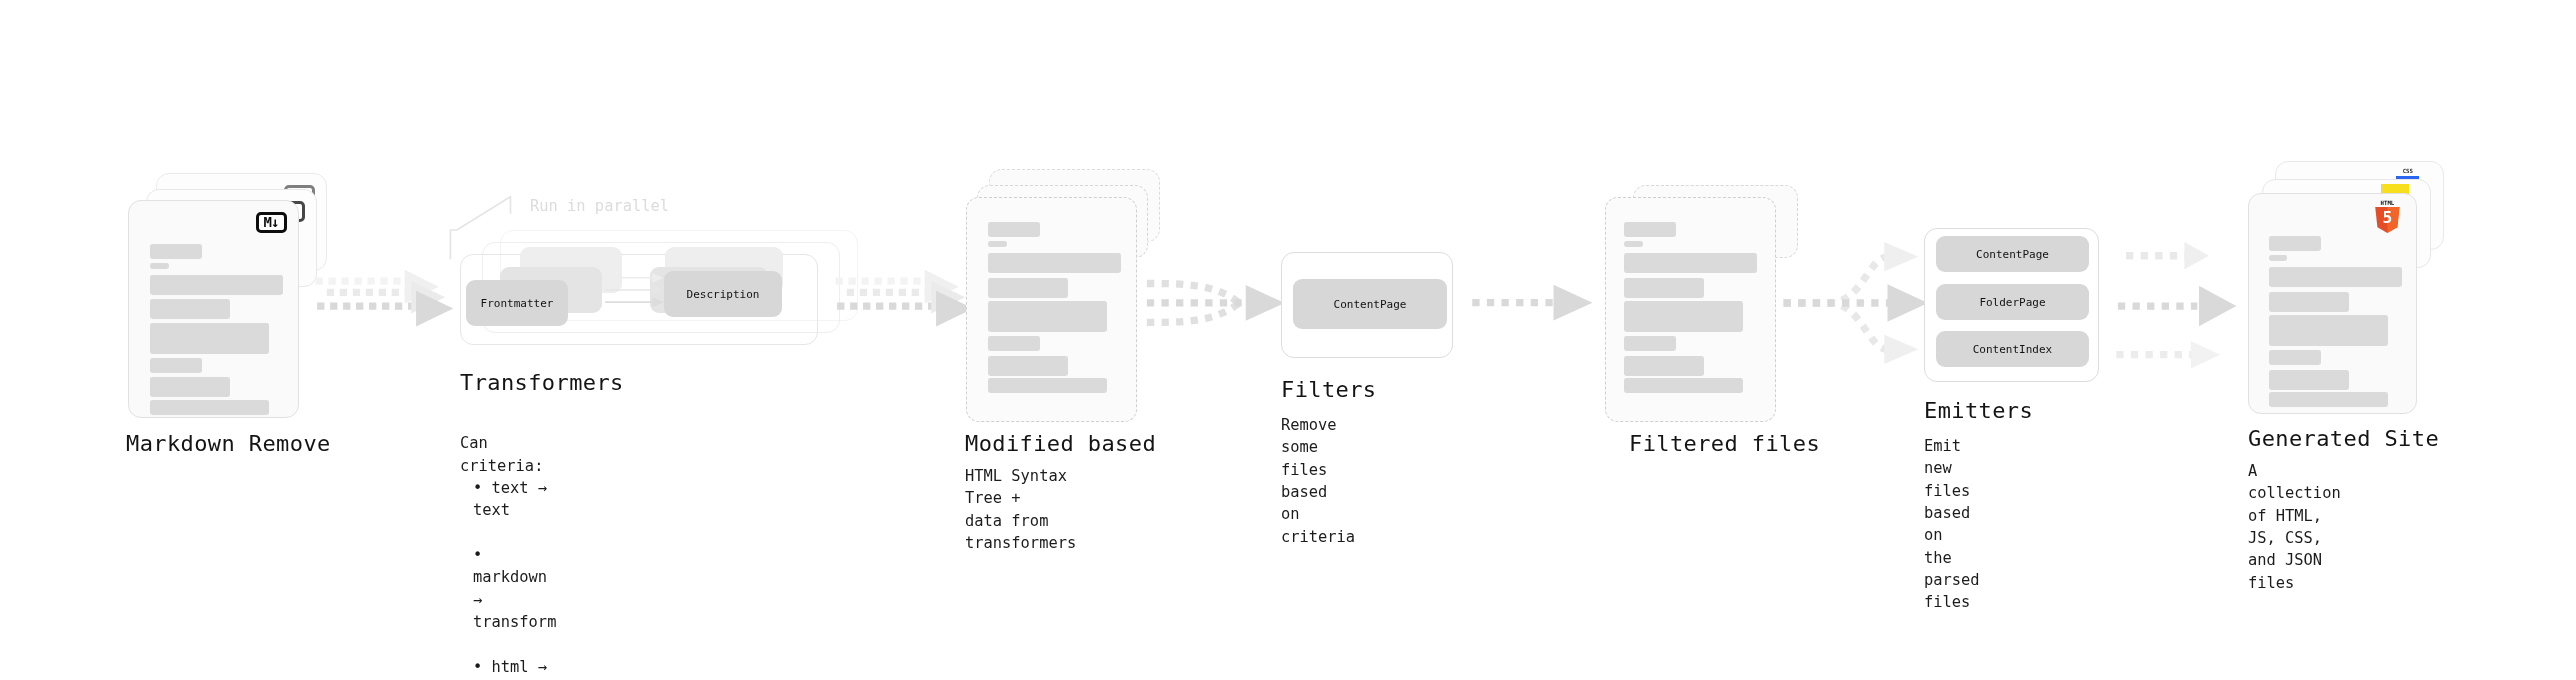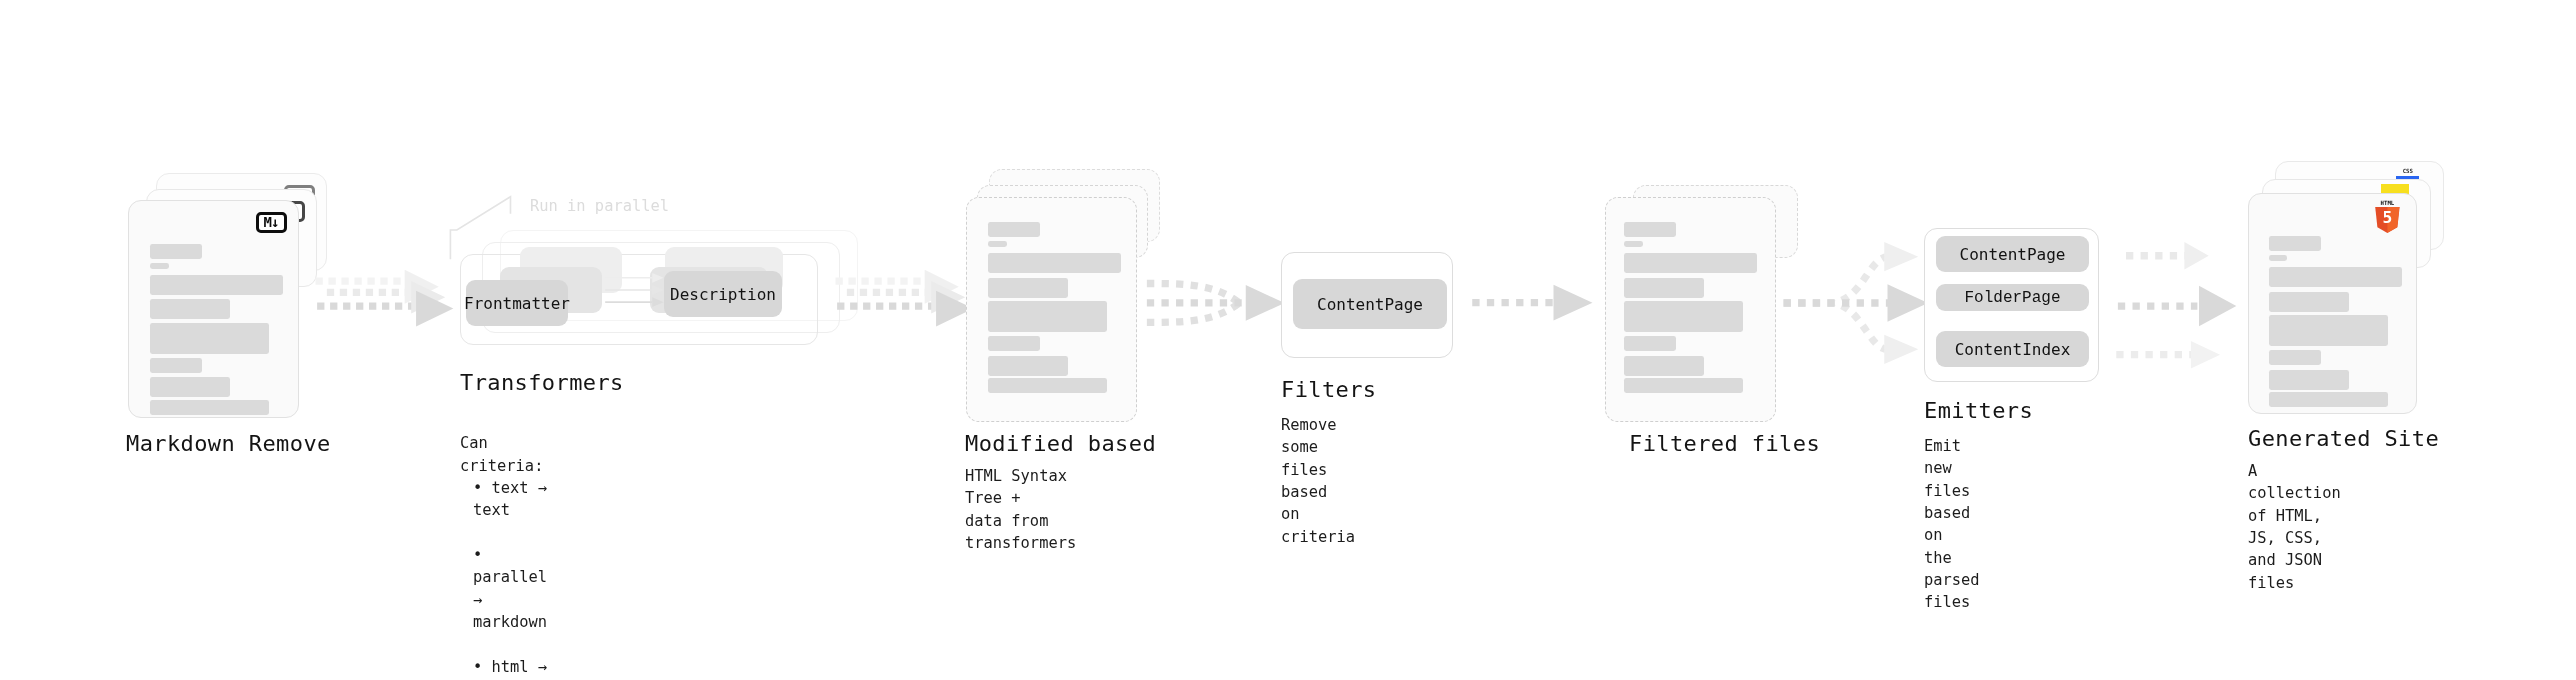--- a/index.html
+++ b/index.html
@@ -107,21 +107,21 @@
     white-space: pre-line;
   }
   .stage-desc .bullet-row { display: block; padding-left: 13px; }
 
   
   .pill {
     position: absolute;
     background: #d7d7d7;
     border-radius: 9px;
     display: flex; align-items: center; justify-content: center;
-    font-size: 16px; color: #121212;
+    font-size: 11px; color: #121212;
     white-space: nowrap;
   }
   .pill.ghost1 { background: #e4e4e4; }
   .pill.ghost2 { background: #eeeeee; }
 
   
   .pbox {
     position: absolute;
     border: 1.6px solid #e6e6e6;
     border-radius: 13px;
@@ -216,21 +216,21 @@
     </svg>
 
     <div class="pill" style="left:466px; top:280px; width:102px; height:46px;">Frontmatter</div>
     <div class="pill" style="left:664px; top:271px; width:118px; height:46px;">Description</div>
 
     <div class="stage-title" style="left:460px; top:370px;text-align:center;">Transformers</div>
 
     <div class="stage-desc" style="left:460px; top:410px;">
       <span>Can criteria:</span>
       <span class="bullet-row">• text → text</span>
-      <span class="bullet-row">• parallel → markdown</span>
+      <span class="bullet-row">• markdown → transform</span>
       <span class="bullet-row">• html → html</span>
     </div>
   </div>
 
   <svg class="arrow-svg" style="left:829px; top:268px;" width="146" height="65" viewBox="0 0 180 80">
     <g stroke-dasharray="9 7" stroke-width="9" fill="none">
       <path d="M8 16 H118" stroke="#f3f3f3"></path>
       <path d="M22 30 H126" stroke="#eaeaea"></path>
       <path d="M10 47 H134" stroke="#d9d9d9"></path>
     </g>
@@ -308,21 +308,21 @@
       <path d="M4 85 H138" stroke="#d9d9d9"></path>
     </g>
     <polygon points="128,10 170,28 128,46" fill="#efefef"></polygon>
     <polygon points="132,62 182,85 132,108" fill="#d9d9d9"></polygon>
     <polygon points="128,124 170,142 128,160" fill="#efefef"></polygon>
   </svg>
 
   <div class="abs">
     <div class="pbox solid" style="left:1924px; top:228px; width:175px; height:154px;"></div>
     <div class="pill" style="left:1936px; top:236px; width:153px; height:36px;">ContentPage</div>
-    <div class="pill" style="left:1936px; top:284px; width:153px; height:27px;font-family:Liberation Mono, monospace;">FolderPage</div>
+    <div class="pill" style="left:1936px; top:284px; width:153px; height:36px;">FolderPage</div>
     <div class="pill" style="left:1936px; top:331px; width:153px; height:36px;">ContentIndex</div>
 
     <div class="stage-title" style="left:1924px; top:398px;">Emitters</div>
     <div class="stage-desc" style="left:1924px; top:435px;">Emit new files based on
 the parsed files</div>
   </div>
 
   <svg class="arrow-svg" style="left:2113px; top:229px;" width="142" height="146" viewBox="0 0 175 180">
     <g fill="none" stroke-width="9" stroke-dasharray="9 9">
       <path d="M16 33 H96" stroke="#e9e9e9"></path>

